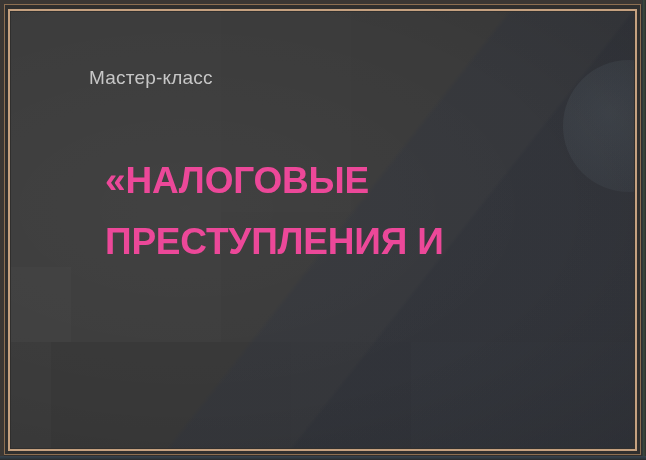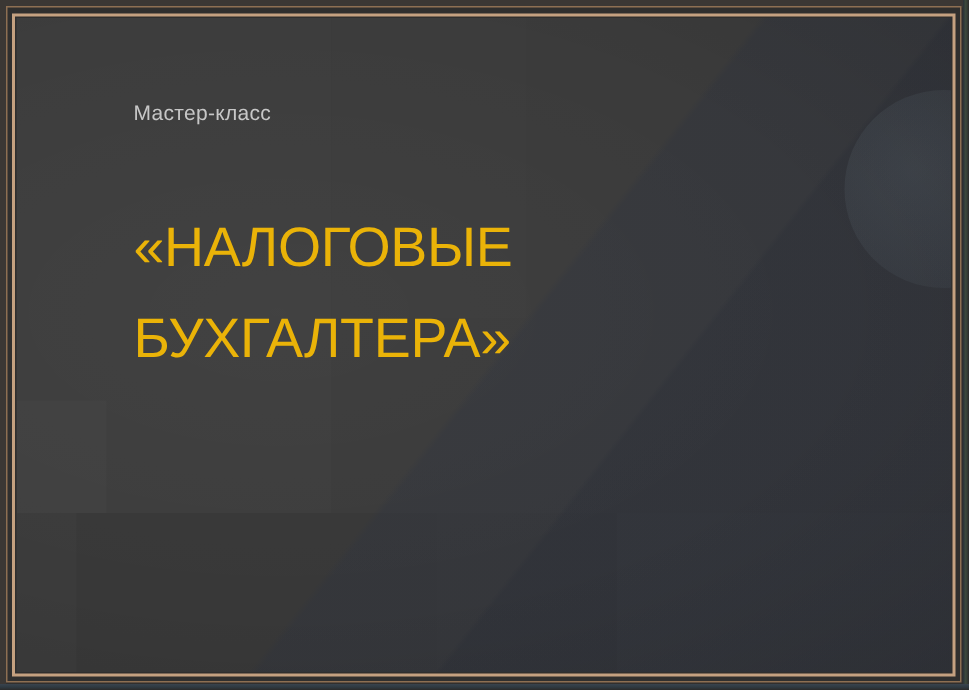--- a/index.html
+++ b/index.html
@@ -122,37 +122,37 @@
     inset: 0;
     background: radial-gradient(ellipse at 28% 45%, rgba(255,255,255,0.022) 0%, rgba(0,0,0,0) 58%, rgba(0,0,0,0.10) 100%);
     pointer-events: none;
   }
 
   
   .kicker {
     position: absolute;
     left: 89px;
     top: 67px;
-    font-size: 14px;
+    font-size: 19px;
     font-weight: 400;
     letter-spacing: 0.2px;
     color: #c7c7c7;
     white-space: nowrap;
   }
   .title {
     position: absolute;
     left: 89px;
     top: 134px;
     width: 520px;
-    margin: 0;
+    margin: 16px;
     font-size: 37px;
-    font-weight: normal;
+    font-weight: bold;
     line-height: 61px;
     letter-spacing: -0.2px;
-    color: #eab308;
+    color: #ec4899;
     text-transform: uppercase;
   }
   .title .ln { display: block; white-space: nowrap; }
 </style>
 </head>
 <body>
 
 <div id="slide">
 
   <div class="matte">
@@ -177,16 +177,16 @@
   </div>
 
   <div class="frame-inner"></div>
   <div class="frame-shade-r"></div>
   <div class="frame-shade-b"></div>
 
   <div class="kicker">Мастер-класс</div>
 
   <h1 class="title">
     <span class="ln">«НАЛОГОВЫЕ</span>
-    <span class="ln">БУХГАЛТЕРА»</span>
+    <span class="ln">ПРЕСТУПЛЕНИЯ И</span>
   </h1>
 
 </div>
 
 </body></html>

